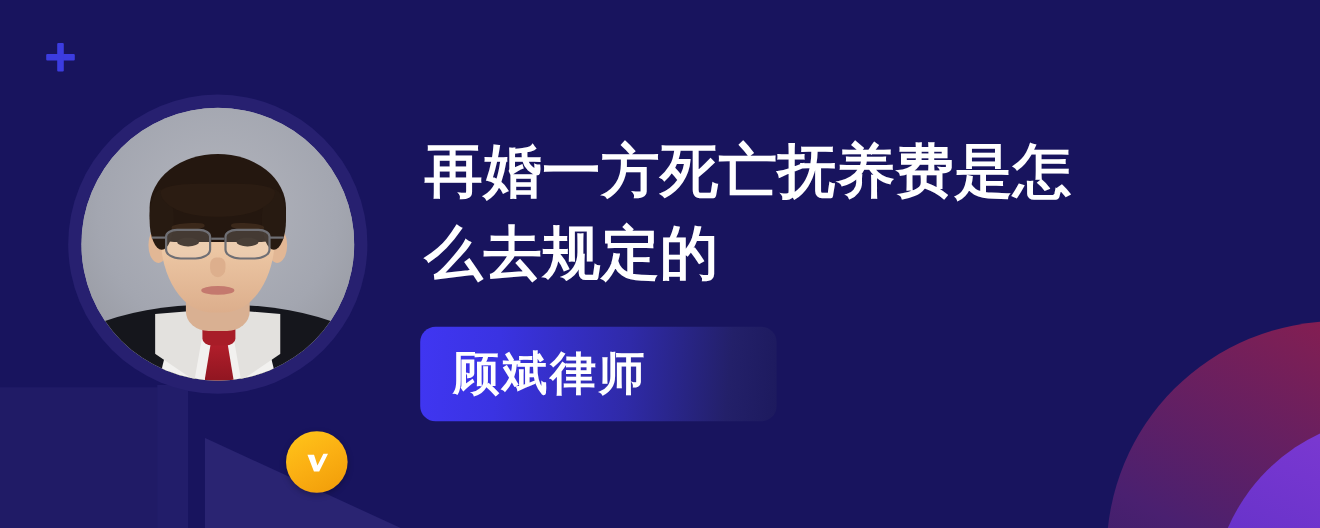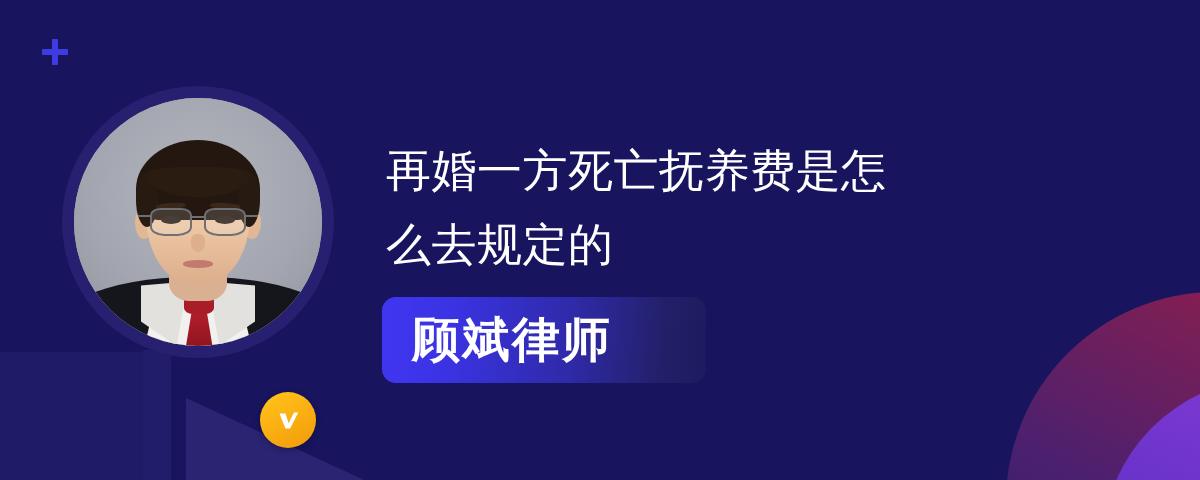--- a/index.html
+++ b/index.html
@@ -331,26 +331,26 @@
     align-items: center;
     justify-content: center;
     box-shadow: 0 2px 6px rgba(0,0,0,0.28);
   }
   #badge svg { display: block; }
 
   
   #title {
     position: absolute;
     left: 386px;
-    top: 134px;
+    top: 120px;
     width: 680px;
     color: #ffffff;
-    font-size: 45px;
+    font-size: 53px;
     line-height: 74px;
-    font-weight: normal;
+    font-weight: bold;
     letter-spacing: 0.5px;
     white-space: pre-wrap;
   }
 
   #name-button {
     position: absolute;
     left: 382px;
     top: 297px;
     width: 324px;
     height: 86px;
@@ -358,21 +358,21 @@
     background: linear-gradient(95deg, #4036f2 0%, #3a33e2 22%, #2f2aa8 58%, #232069 86%, #1d1a5e 100%);
     display: flex;
     align-items: center;
     border: none;
     padding: 0 0 0 30px;
     box-sizing: border-box;
     cursor: pointer;
   }
   #name-button .label {
     color: #ffffff;
-    font-size: 48px;
+    font-size: 42px;
     font-weight: bold;
     letter-spacing: 2px;
     line-height: 1;
   }
 </style>
 </head>
 <body>
 
 <div id="banner">
 

